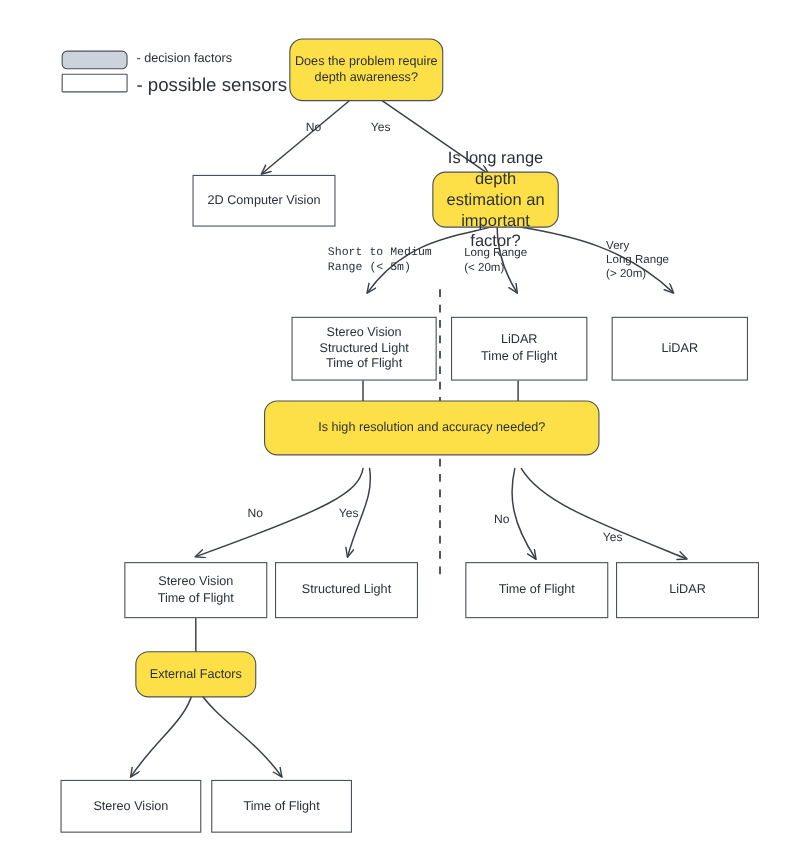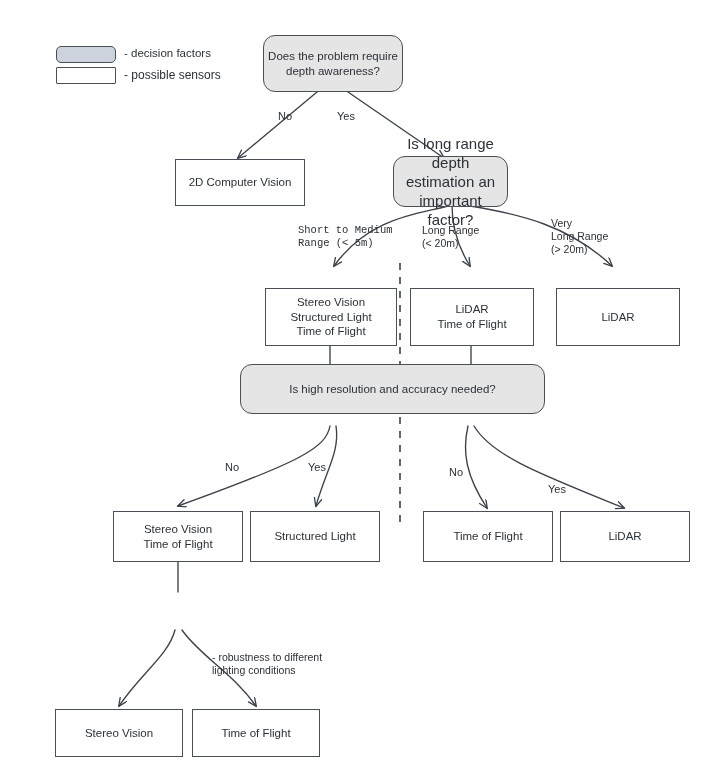--- a/index.html
+++ b/index.html
@@ -33,21 +33,21 @@
     box-sizing: border-box;
     display: flex;
     align-items: center;
     justify-content: center;
     text-align: center;
     color: #2b3138;
     line-height: 1.28;
     white-space: pre-line;
   }
   .node.decision {
-    background: #e5e5e5;
+    background: #fde047;
     border: 1.6px solid #4a5058;
     border-radius: 12px;
   }
   .node.sensor {
     background: #ffffff;
     border: 1.4px solid #4a5058;
     border-radius: 0;
   }
   .label {
     position: absolute;
@@ -117,21 +117,21 @@
 
     <g stroke="#3b4149" stroke-width="1.6" stroke-linecap="butt" fill="none">
       <path d="M400,263 L400,527" stroke-dasharray="7 7"></path>
     </g>
   </svg>
 
   <div class="legend-swatch decision" style="left:56px; top:46px; width:60px; height:17px;"></div>
   <div class="legend-text" style="left:124px; top:47px; font-size:11.5px;">- decision factors</div>
 
   <div class="legend-swatch sensor" style="left:56px; top:67px; width:60px; height:17px;"></div>
-  <div class="legend-text" style="left:124px; top:68px; font-size:12px;">- possible sensors</div>
+  <div class="legend-text" style="left:124px; top:68px; font-size:17px;">- possible sensors</div>
 
   <div class="node decision" style="left:263px; top:35px; width:140px; height:57px; font-size:11.5px;">Does the problem require
 depth awareness?</div>
 
   <div class="node sensor" style="left:175px; top:159px; width:130px; height:47px; font-size:11.5px;">2D Computer Vision</div>
 
   <div class="node decision" style="left:393px; top:156px; width:115px; height:51px; font-size:15px;">Is long range depth
 estimation an important
 factor?</div>
 
@@ -148,20 +148,21 @@
 
   <div class="node sensor" style="left:113px; top:511px; width:130px; height:51px; font-size:11.5px;">Stereo Vision
 Time of Flight</div>
 
   <div class="node sensor" style="left:250px; top:511px; width:130px; height:51px; font-size:11.5px;">Structured Light</div>
 
   <div class="node sensor" style="left:423px; top:511px; width:130px; height:51px; font-size:11.5px;">Time of Flight</div>
 
   <div class="node sensor" style="left:560px; top:511px; width:130px; height:51px; font-size:11.5px;">LiDAR</div>
 
+  <div class="node decision" style="left:123px; top:592px; width:110px; height:42px; font-size:11.5px;">External Factors</div>
 
   <div class="node sensor" style="left:55px; top:709px; width:128px; height:48px; font-size:11.5px;">Stereo Vision</div>
 
   <div class="node sensor" style="left:192px; top:709px; width:128px; height:48px; font-size:11.5px;">Time of Flight</div>
 
   <div class="label" style="left:278px; top:110px; width:40px; font-size:11px;">No</div>
 
   <div class="label" style="left:337px; top:110px; width:40px; font-size:11px;">Yes</div>
 
   <div class="label" style="left:298px; top:224px; width:110px; font-size:10.5px;font-family:Liberation Mono, monospace;">Short to Medium
@@ -176,16 +177,14 @@
 
   <div class="label" style="left:225px; top:461px; width:34px; font-size:11px;">No</div>
 
   <div class="label" style="left:308px; top:461px; width:34px; font-size:11px;">Yes</div>
 
   <div class="label" style="left:449px; top:466px; width:34px; font-size:11px;">No</div>
 
   <div class="label" style="left:548px; top:483px; width:34px; font-size:11px;">Yes</div>
 
 
-  <div class="label" style="left:212px; top:651px; width:130px; font-size:10.5px;">- robustness to different
-lighting conditions</div>
 
 </div>
 
 </body></html>

